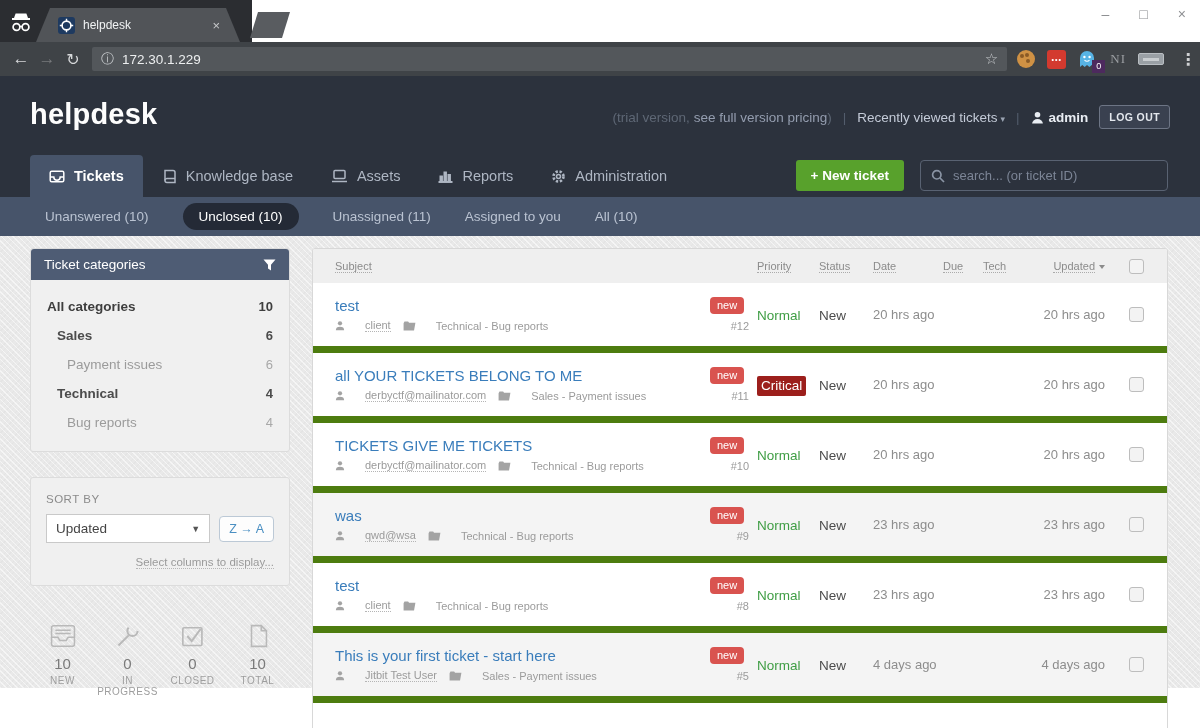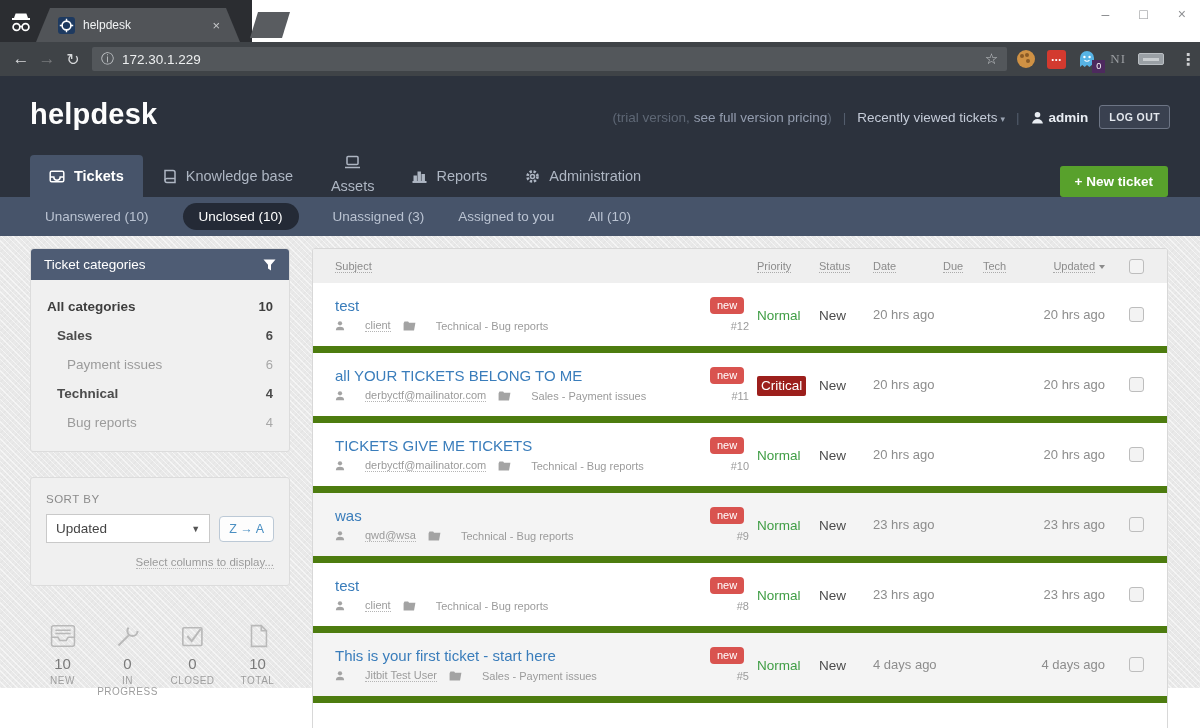--- a/index.html
+++ b/index.html
@@ -59,21 +59,21 @@
                 padding:5px 9px; border-radius:3px; letter-spacing:0.4px; cursor:pointer; }
 
   
   .nav-row { position:relative; height:42px; background:#2c323d; display:flex; align-items:flex-end; }
   .nav-tabs { display:flex; margin-left:30px; height:42px; }
   .nav-tab { display:flex; align-items:center; gap:9px; padding:0 19px; color:#aeb6c3; font-size:14.5px;
              height:42px; cursor:pointer; }
   .nav-tab svg { stroke:#aeb6c3; }
   .nav-tab.active { background:#47546a; color:#ffffff; border-radius:4px 4px 0 0; font-weight:bold; }
   .nav-tab.active svg { stroke:#ffffff; }
-  .nav-right { position:absolute; right:32px; top:11px; display:flex; align-items:center; gap:16px; }
+  .nav-right { position:absolute; right:32px; top:5px; display:flex; align-items:center; gap:16px; }
   .new-ticket-btn { background:#58a12c; color:#fff; font-size:13.5px; font-weight:bold; border:none;
                     padding:8px 15px; border-radius:3px; cursor:pointer; }
   .search-box { width:248px; height:31px; border:1px solid #596272; border-radius:4px; display:flex;
                 align-items:center; padding:0 10px; gap:8px; }
   .search-box input { background:transparent; border:none; outline:none; color:#aeb6c3; font-size:13px; width:190px;
                       font-family:"Liberation Sans","DejaVu Sans",sans-serif; }
   .search-box input::placeholder { color:#7c8596; }
 
   
   .subnav { height:39px; background:#47546a; display:flex; align-items:center; padding-left:45px; gap:34px; }
@@ -246,21 +246,21 @@
       </svg>
       <span>Tickets</span>
     </div>
     <div class="nav-tab" style="color: rgb(174, 182, 195);">
       <svg width="15" height="15" viewBox="0 0 15 15" fill="none" stroke-width="1.5">
         <path d="M3 1.5 h8 a2 2 0 0 1 2 2 v10 H5 a2 2 0 0 1 -2-2 Z" fill="none"></path>
           <path d="M3 11.5 a2 2 0 0 1 2-2 h8" fill="none"></path>
       </svg>
       <span>Knowledge base</span>
     </div>
-    <div class="nav-tab" style="color: rgb(174, 182, 195); flex-direction: column;">
+    <div class="nav-tab" style="color: rgb(174, 182, 195);">
       <svg width="17" height="14" viewBox="0 0 17 14" fill="none" stroke-width="1.5">
         <rect x="3" y="1.5" width="11" height="8" rx="1" fill="none"></rect>
           <path d="M1 12.5 h15" fill="none"></path>
       </svg>
       <span>Assets</span>
     </div>
     <div class="nav-tab" style="color: rgb(174, 182, 195);">
       <svg width="15" height="14" viewBox="0 0 15 14" stroke="none">
         <rect x="2" y="7" width="2.4" height="5" class="bar" fill="currentColor"></rect>
           <rect x="6" y="3" width="2.4" height="9" fill="currentColor"></rect>
@@ -272,27 +272,34 @@
     <div class="nav-tab" style="color: rgb(174, 182, 195);">
       <svg width="15" height="15" viewBox="0 0 15 15" fill="none">
         <circle cx="7.5" cy="7.5" r="5" stroke-width="2.6" stroke-dasharray="2.3 1.7" fill="none"></circle>
           <circle cx="7.5" cy="7.5" r="2" stroke-width="1.6" fill="none"></circle>
       </svg>
       <span>Administration</span>
     </div>
   </div>
   <div class="nav-right">
     <button class="new-ticket-btn">+ New ticket</button>
+    <div class="search-box">
+      <svg width="14" height="14" viewBox="0 0 14 14" fill="none" stroke="#8a94a4" stroke-width="1.7">
+        <circle cx="5.8" cy="5.8" r="4.2"></circle>
+          <path d="M9 9 L13 13"></path>
+      </svg>
+      <input placeholder="search... (or ticket ID)" style="">
+    </div>
   </div>
 </div>
 
 <div class="subnav">
   <span class="subnav-item">Unanswered (10)</span>
   <span class="subnav-item active">Unclosed (10)</span>
-  <span class="subnav-item">Unassigned (3)</span>
+  <span class="subnav-item">Unassigned (11)</span>
   <span class="subnav-item">Assigned to you</span>
   <span class="subnav-item">All (10)</span>
 </div>
 
 <div class="content">
   <aside>
 
     <div class="panel">
       <div class="cat-header">
         <span>Ticket categories</span>

